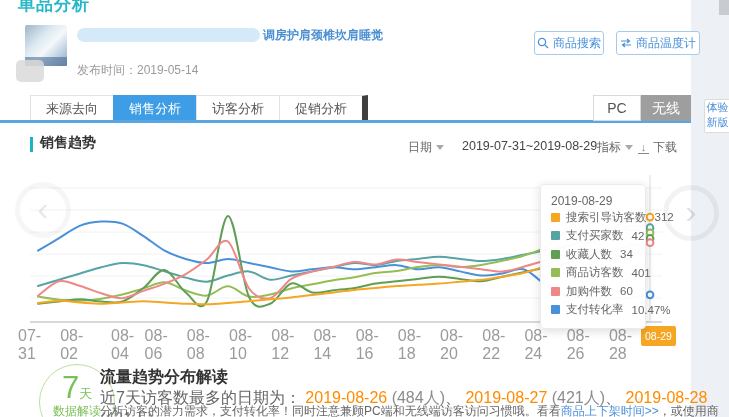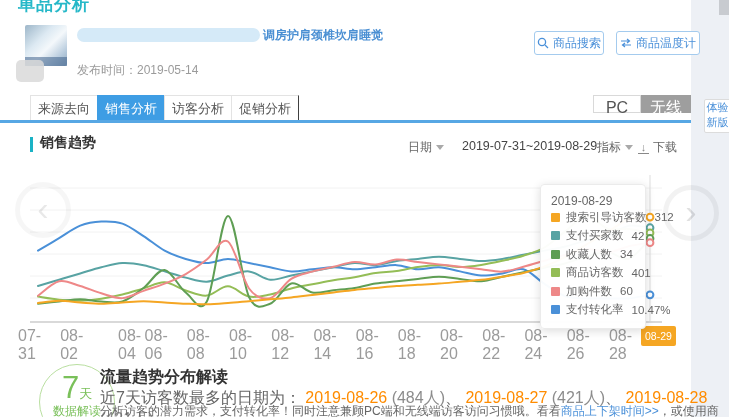--- a/index.html
+++ b/index.html
@@ -16,26 +16,26 @@
   .blur-bar { position:absolute; left:77px; top:28px; width:183px; height:14px; border-radius:7px; background:#d5eaf8; }
   .prod-title { position:absolute; left:263px; top:27px; font-size:12px; font-weight:bold; color:#4a8fd3; }
   .publish { position:absolute; left:77px; top:62px; font-size:12px; color:#9b9b9b; }
   .hbtn { position:absolute; top:31px; height:24px; border:1px solid #a4cbee; border-radius:3px; background:#fff;
     color:#4a90d9; font-size:12px; display:flex; align-items:center; justify-content:center; gap:4px; cursor:pointer; }
   #btn-search { left:534px; width:70px; }
   #btn-thermo { left:616px; width:84px; }
 
   
   .tabs { position:absolute; left:30px; top:95px; display:flex; }
-  .tab { height:26px; line-height:26px; padding:0 7px; font-size:13px; color:#555; background:#fff;
+  .tab { height:26px; line-height:26px; padding:0 15px; font-size:13px; color:#555; background:#fff;
     border:1px solid #e3e3e3; border-right:none; cursor:pointer; }
-  .tab:last-child { border-right:1px solid #404040;text-align:center; }
+  .tab:last-child { border-right:6px solid #404040;text-align:center; }
   .tab.active { background:#3e9de4; border-color:#3e9de4; color:#fff; }
   .tab-underline { position:absolute; left:0; top:120px; width:691px; height:3px; background:#57a7e4; }
-  .toggle { position:absolute; top:95px; height:18px; width:48px; line-height:24px; text-align:center; font-size:16px; cursor:pointer; }
+  .toggle { position:absolute; top:95px; height:26px; width:48px; line-height:24px; text-align:center; font-size:14px; cursor:pointer; }
   #toggle-pc { left:593px; background:#fff; border:1px solid #d9d9d9; color:#555; }
   #toggle-wireless { left:641px; width:50px; background:#9e9e9e; border:1px solid #9e9e9e; color:#fff; }
 
   
   .gray-col { position:absolute; left:691px; top:0; width:38px; height:417px; background:#edf0f5; }
   .scroll-thumb { position:absolute; left:719px; top:0; width:10px; height:15px; background:#c8cbd0; }
   .new-ver { position:absolute; left:704px; top:99px; width:27px; height:34px; background:#fff; border:1px solid #dcdcdc;
     border-radius:2px; color:#4a90d9; font-size:11px; line-height:15px; text-align:center; cursor:pointer; }
 
   
@@ -161,21 +161,21 @@
       <path d="M38,140.75C41.51724137931034,140.375,52.068965517241374,139.25,59.103448275862064,138.5C66.13793103448275,137.75,73.17241379310343,136.25,80.20689655172413,136.25C87.24137931034483,136.25,94.27586206896552,138.125,101.3103448275862,138.5C108.34482758620689,138.875,115.37931034482759,140.75,122.41379310344827,138.5C129.44827586206895,136.25,136.48275862068965,130.25,143.51724137931035,125C150.55172413793105,119.75,157.58620689655172,106.25,164.6206896551724,107C171.6551724137931,107.75,178.68965517241378,124.25,185.72413793103448,129.5C192.75862068965517,134.75,199.79310344827584,151.25,206.82758620689654,138.5C213.86206896551724,125.75,220.89655172413794,53.75,227.93103448275863,53C234.96551724137933,52.25,242,119.375,249.0344827586207,134C256.0689655172414,148.625,263.1034482758621,143,270.1379310344828,140.75C277.1724137931035,138.5,284.2068965517241,122.375,291.2413793103448,120.5C298.2758620689655,118.625,305.3103448275862,128.375,312.3448275862069,129.5C319.3793103448276,130.625,326.41379310344826,128,333.44827586206895,127.25C340.48275862068965,126.5,347.51724137931035,126.125,354.55172413793105,125C361.58620689655174,123.875,368.6206896551724,121.625,375.6551724137931,120.5C382.6896551724138,119.375,389.7241379310345,119,396.7586206896552,118.25C403.7931034482759,117.5,410.82758620689657,116.75,417.86206896551727,116C424.89655172413796,115.25,431.9310344827586,113.75,438.9655172413793,113.75C446,113.75,453.0344827586207,115.25,460.0689655172414,116C467.1034482758621,116.75,474.13793103448273,118.625,481.17241379310343,118.25C488.2068965517241,117.875,495.2413793103448,115.25,502.2758620689655,113.75C509.3103448275862,112.25,516.3448275862069,110.75,523.3793103448276,109.25C530.4137931034483,107.75,537.448275862069,106.25,544.4827586206897,104.75C551.5172413793103,103.25,558.551724137931,102.125,565.5862068965517,100.25C572.6206896551724,98.375,579.6551724137931,95.375,586.6896551724138,93.5C593.7241379310345,91.625,600.7586206896551,88.625,607.7931034482758,89C614.8275862068965,89.375,621.8620689655172,98,628.8965517241379,95.75C635.9310344827586,93.5,646.4827586206897,78.875,650,75.5" fill="none" stroke="#5f9e54" stroke-width="2" stroke-linecap="round"></path>
       <circle cx="650" cy="75.5" r="3.4" fill="#fff" stroke="#5f9e54" stroke-width="2"></circle>
       <path d="M38,132.71428571428572C41.51724137931034,130.30357142857144,52.068965517241374,119.85714285714286,59.103448275862064,118.25C66.13793103448275,116.64285714285714,73.17241379310343,121.0625,80.20689655172413,123.07142857142857C87.24137931034483,125.08035714285714,94.27586206896552,128.29464285714283,101.3103448275862,130.30357142857142C108.34482758620689,132.3125,115.37931034482759,135.52678571428572,122.41379310344827,135.125C129.44827586206895,134.72321428571428,136.48275862068965,130.30357142857142,143.51724137931035,127.89285714285714C150.55172413793105,125.48214285714285,157.58620689655172,123.47321428571428,164.6206896551724,120.66071428571428C171.6551724137931,117.84821428571428,178.68965517241378,115.03571428571428,185.72413793103448,111.01785714285714C192.75862068965517,107,199.79310344827584,101.97767857142857,206.82758620689654,96.55357142857143C213.86206896551724,91.12946428571429,220.89655172413794,73.65178571428572,227.93103448275863,78.47321428571429C234.96551724137933,83.29464285714286,242,116.04017857142858,249.0344827586207,125.48214285714286C256.0689655172414,134.92410714285714,263.1034482758621,136.73214285714286,270.1379310344828,135.125C277.1724137931035,133.51785714285714,284.2068965517241,120.25892857142858,291.2413793103448,115.83928571428572C298.2758620689655,111.41964285714286,305.3103448275862,110.61607142857143,312.3448275862069,108.60714285714286C319.3793103448276,106.59821428571429,326.41379310344826,105.39285714285714,333.44827586206895,103.78571428571428C340.48275862068965,102.17857142857142,347.51724137931035,99.36607142857143,354.55172413793105,98.96428571428572C361.58620689655174,98.56250000000001,368.6206896551724,101.77678571428572,375.6551724137931,101.375C382.6896551724138,100.97321428571428,389.7241379310345,96.95535714285714,396.7586206896552,96.55357142857143C403.7931034482759,96.15178571428572,410.82758620689657,98.16071428571429,417.86206896551727,98.96428571428572C424.89655172413796,99.76785714285715,431.9310344827586,100.57142857142857,438.9655172413793,101.375C446,102.17857142857143,453.0344827586207,102.98214285714285,460.0689655172414,103.78571428571428C467.1034482758621,104.58928571428571,474.13793103448273,105.39285714285714,481.17241379310343,106.19642857142857C488.2068965517241,107,495.2413793103448,109.00892857142858,502.2758620689655,108.60714285714286C509.3103448275862,108.20535714285714,516.3448275862069,105.59375,523.3793103448276,103.78571428571428C530.4137931034483,101.97767857142856,537.448275862069,99.76785714285714,544.4827586206897,97.75892857142857C551.5172413793103,95.75,558.551724137931,93.74107142857143,565.5862068965517,91.73214285714286C572.6206896551724,89.72321428571429,579.6551724137931,86.10714285714286,586.6896551724138,85.70535714285715C593.7241379310345,85.30357142857144,600.7586206896551,89.72321428571428,607.7931034482758,89.32142857142857C614.8275862068965,88.91964285714286,621.8620689655172,84.90178571428572,628.8965517241379,83.29464285714286C635.9310344827586,81.6875,646.4827586206897,80.28125,650,79.67857142857143" fill="none" stroke="#ee8888" stroke-width="2" stroke-linecap="round"></path>
       <circle cx="650" cy="79.67857142857143" r="3.4" fill="#fff" stroke="#ee8888" stroke-width="2"></circle>
       <path d="M38,140.06976744186048C41.51724137931034,139.70348837209303,52.068965517241374,137.97674418604652,59.103448275862064,137.87209302325581C66.13793103448275,137.7674418604651,73.17241379310343,138.97093023255815,80.20689655172413,139.4418604651163C87.24137931034483,139.91279069767444,94.27586206896552,140.69767441860466,101.3103448275862,140.69767441860466C108.34482758620689,140.69767441860466,115.37931034482759,139.86046511627907,122.41379310344827,139.4418604651163C129.44827586206895,139.0232558139535,136.48275862068965,138.18604651162792,143.51724137931035,138.18604651162792C150.55172413793105,138.18604651162792,157.58620689655172,139.0232558139535,164.6206896551724,139.4418604651163C171.6551724137931,139.86046511627907,178.68965517241378,140.38372093023258,185.72413793103448,140.69767441860466C192.75862068965517,141.01162790697674,199.79310344827584,141.43023255813955,206.82758620689654,141.32558139534885C213.86206896551724,141.22093023255815,220.89655172413794,140.59302325581396,227.93103448275863,140.06976744186048C234.96551724137933,139.546511627907,242,138.8139534883721,249.0344827586207,138.18604651162792C256.0689655172414,137.55813953488374,263.1034482758621,136.93023255813952,270.1379310344828,136.30232558139534C277.1724137931035,135.67441860465115,284.2068965517241,135.15116279069767,291.2413793103448,134.41860465116278C298.2758620689655,133.6860465116279,305.3103448275862,132.74418604651163,312.3448275862069,131.90697674418604C319.3793103448276,131.06976744186045,326.41379310344826,130.2325581395349,333.44827586206895,129.3953488372093C340.48275862068965,128.5581395348837,347.51724137931035,127.61627906976744,354.55172413793105,126.88372093023256C361.58620689655174,126.15116279069767,368.6206896551724,125.62790697674419,375.6551724137931,125C382.6896551724138,124.37209302325581,389.7241379310345,123.63953488372093,396.7586206896552,123.11627906976744C403.7931034482759,122.59302325581396,410.82758620689657,122.27906976744187,417.86206896551727,121.86046511627907C424.89655172413796,121.44186046511628,431.9310344827586,121.12790697674419,438.9655172413793,120.6046511627907C446,120.08139534883722,453.0344827586207,119.34883720930233,460.0689655172414,118.72093023255815C467.1034482758621,118.09302325581396,474.13793103448273,117.67441860465117,481.17241379310343,116.83720930232559C488.2068965517241,116.00000000000001,495.2413793103448,114.84883720930233,502.2758620689655,113.69767441860466C509.3103448275862,112.546511627907,516.3448275862069,111.65697674418605,523.3793103448276,109.93023255813954C530.4137931034483,108.20348837209302,537.448275862069,106.00581395348838,544.4827586206897,103.33720930232559C551.5172413793103,100.6686046511628,558.551724137931,97.58139534883722,565.5862068965517,93.9186046511628C572.6206896551724,90.25581395348837,579.6551724137931,85.54651162790697,586.6896551724138,81.36046511627906C593.7241379310345,77.17441860465115,600.7586206896551,72.98837209302326,607.7931034482758,68.80232558139535C614.8275862068965,64.61627906976744,621.8620689655172,58.70348837209303,628.8965517241379,56.24418604651163C635.9310344827586,53.78488372093023,646.4827586206897,54.41279069767441,650,54.046511627906966" fill="none" stroke="#f5a623" stroke-width="2" stroke-linecap="round"></path>
       <circle cx="650" cy="54.046511627906966" r="3.4" fill="#fff" stroke="#f5a623" stroke-width="2"></circle>
     </svg>
   <div id="xlabels">
       <div class="xlabel" style="left: 38px;">07-31</div>
       <div class="xlabel" style="left: 80.2069px;">08-02</div>
-      <div class="xlabel" style="left: 138px;">08-04</div>
+      <div class="xlabel" style="left: 131px;">08-04</div>
       <div class="xlabel" style="left: 164.621px;">08-06</div>
       <div class="xlabel" style="left: 206.828px;">08-08</div>
       <div class="xlabel" style="left: 249.034px;">08-10</div>
       <div class="xlabel" style="left: 291.241px;">08-12</div>
       <div class="xlabel" style="left: 333.448px;">08-14</div>
       <div class="xlabel" style="left: 375.655px;">08-16</div>
       <div class="xlabel" style="left: 417.862px;">08-18</div>
       <div class="xlabel" style="left: 460.069px;">08-20</div>
       <div class="xlabel" style="left: 502.276px;">08-22</div>
       <div class="xlabel" style="left: 544.483px;">08-24</div>

